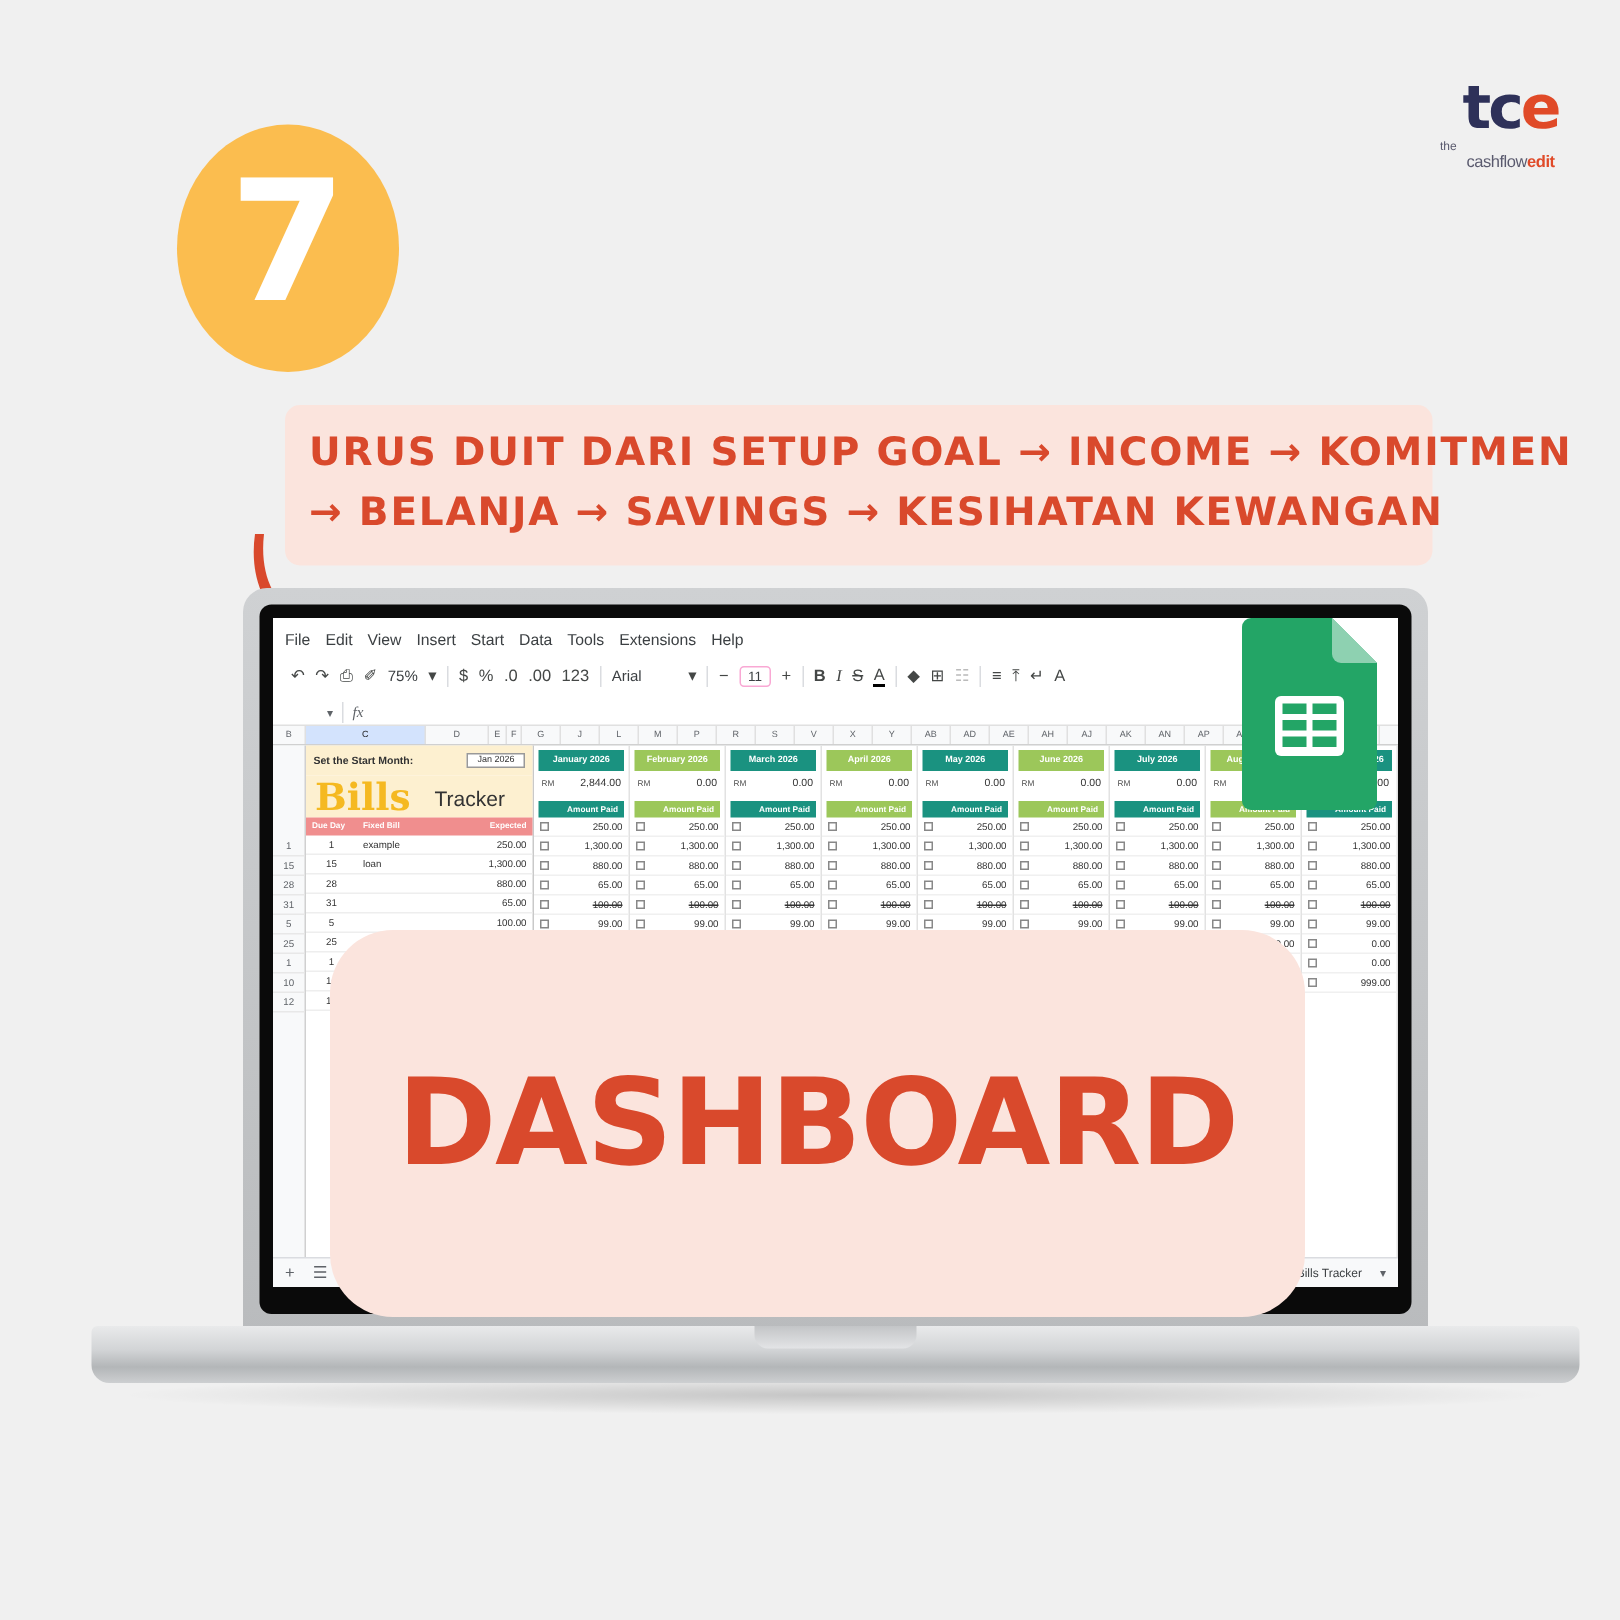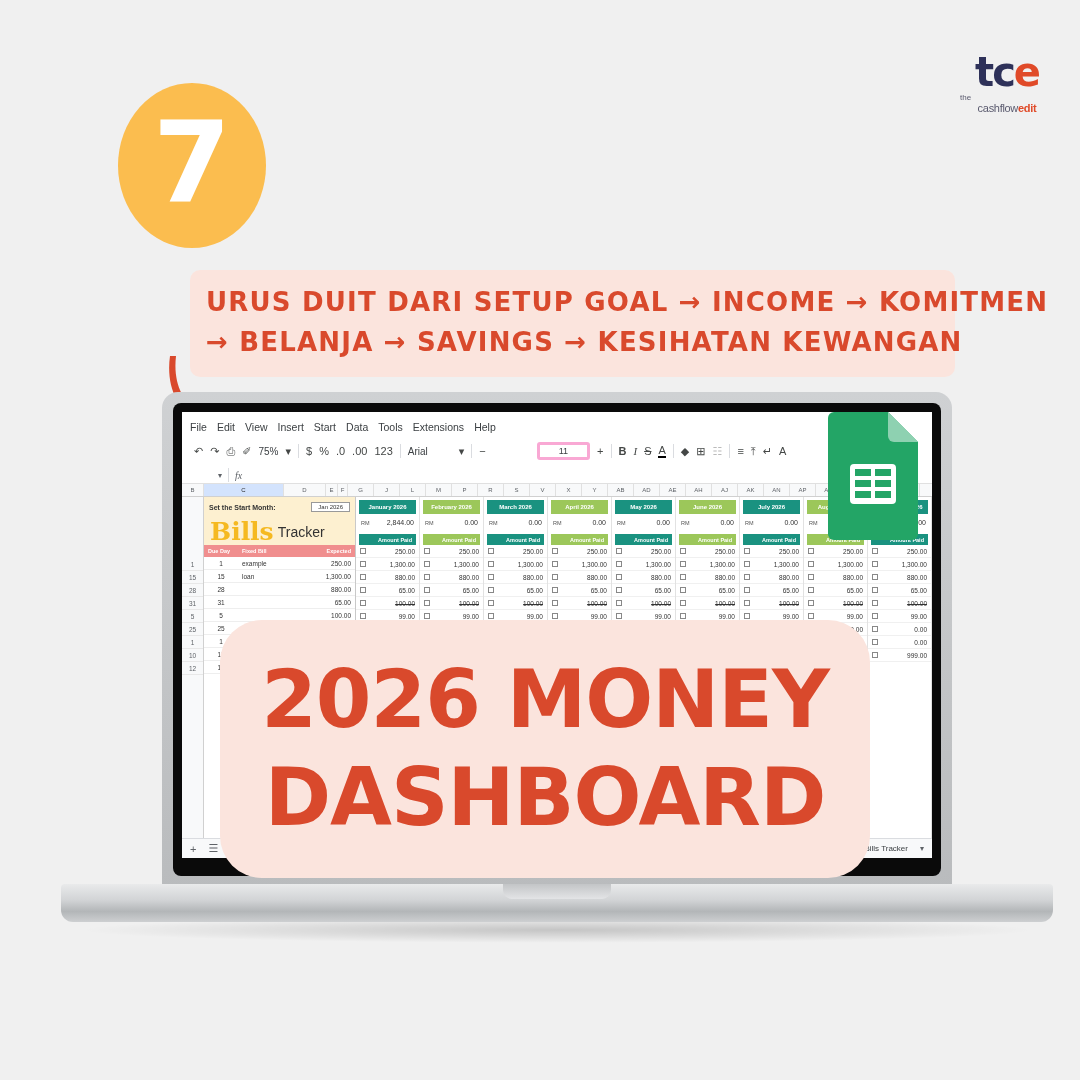--- a/index.html
+++ b/index.html
@@ -94,22 +94,22 @@
   .sh-menu span { font-size: 10.5px; color: #3c4043; text-align: center; }
 
   .sh-toolbar {
     display: flex; align-items: center; gap: 7px;
     margin: 5px 6px 0 6px; padding: 3px 6px;
     background: #fff; border-radius: 16px; height: 26px;
   }
   .sh-tb { font-size: 11px; color: #444746; line-height: 1; white-space: nowrap; }
   .sh-sep { width: 1px; height: 14px; background: #dadce0; }
   .sh-fontbox { font-size: 10px; color: #3c4043; width: 44px; }
-  .sh-sizebox { border: 3px solid #f9a8d4; border-radius: 3px; font-size: 9px;
-                padding: 1px 19px; color: #3c4043; margin-left: 44px; }
+  .sh-sizebox { border: 1px solid #f9a8d4; border-radius: 3px; font-size: 9px;
+                padding: 1px 5px; color: #3c4043; }
   .sh-zoom { font-size: 10px; color: #3c4043; }
 
   .sh-formula { display:flex; align-items:center; gap:6px; height:17px;
                 margin: 3px 0 0 0; padding-left: 36px; border-bottom: 1px solid #e0e0e0;}
   .sh-formula .fx { font-size: 10px; color: #5f6368; font-style: italic; font-family:"Liberation Serif",serif;}
   .sh-formula .cara { font-size: 8px; color: #5f6368; }
 
   .sh-colhdr { display: flex; height: 13px; background: #f8f9fa;
                border-bottom: 1px solid #d0d0d0; font-size: 6px; color: #5f6368; }
   .sh-colhdr div { border-right: 1px solid #e0e0e0; display:flex; align-items:center; justify-content:center; }
@@ -119,21 +119,21 @@
   .sh-rows { width: 22px; background: #f8f9fa; border-right:1px solid #d0d0d0; }
   .sh-rows div { height: 13px; font-size: 6.5px; color: #5f6368; display:flex;
                  align-items:center; justify-content:center; border-bottom:1px solid #e8e8e8;}
 
   .bills-panel { width: 152px; border-right: 1px solid #c9c9c9; }
   .bills-start { background: #fdf0d0; height: 20px; display: flex; align-items: center;
                  padding: 0 5px; gap: 5px; }
   .bills-start .lbl { font-size: 7px; font-weight: 700; color: #333; }
   .bills-start .mbox { background:#fff; border:1px solid #999; font-size: 6px; color:#333;
                        padding: 1px 6px; margin-left:auto; }
-  .bills-logo { background: #fdf0d0; height: 28px; display:flex; align-items:flex-end; padding: 0 6px 2px 6px; gap:4px;}
+  .bills-logo { background: #fdf0d0; height: 28px; display:flex; align-items:flex-end; padding: 0 6px 2px 6px; gap:16px;}
   .bills-logo .b1 { font-size: 25px; font-weight: 800; color: #f5b921; line-height: .9;
                     font-family:"DejaVu Serif", serif; }
   .bills-logo .b2 { font-size: 14px; font-weight: 400; color: #333; line-height: 1.6; }
   .bills-hdr { background: #f08e8e; display:flex; height: 12px; align-items:center; }
   .bills-hdr span { font-size: 5.5px; font-weight:700; color:#fff; padding: 0 4px; }
   .bills-hdr .c1{width:34px;} .bills-hdr .c2{flex:1;} .bills-hdr .c3{width:46px; text-align:right;}
   .bills-row { display:flex; height: 13px; align-items:center; border-bottom:1px solid #eee;}
   .bills-row span { font-size: 6.5px; color:#333; padding: 0 4px; }
   .bills-row .c1{width:34px; text-align:center;} .bills-row .c2{flex:1;} .bills-row .c3{width:46px; text-align:right;}
 
@@ -788,17 +788,16 @@
     <rect x="22" y="52" width="46" height="40" rx="4" fill="#fff"></rect>
     <rect x="27" y="57" width="16" height="7" fill="#23a566"></rect>
     <rect x="47" y="57" width="16" height="7" fill="#23a566"></rect>
     <rect x="27" y="68" width="16" height="7" fill="#23a566"></rect>
     <rect x="47" y="68" width="16" height="7" fill="#23a566"></rect>
     <rect x="27" y="79" width="16" height="7" fill="#23a566"></rect>
     <rect x="47" y="79" width="16" height="7" fill="#23a566"></rect>
   </svg>
 
   <div id="overlay">
-    <div>2026 MONEY</div>
     <div>DASHBOARD</div>
   </div>
 
 </div>
 
 </body></html>

